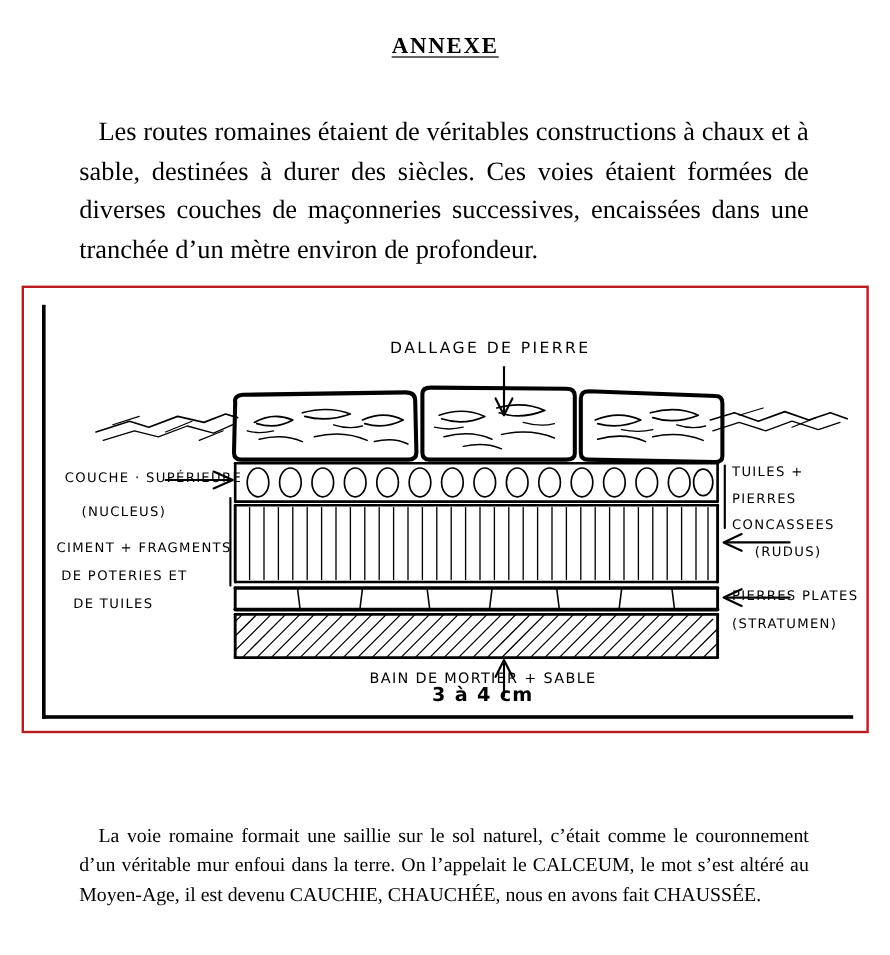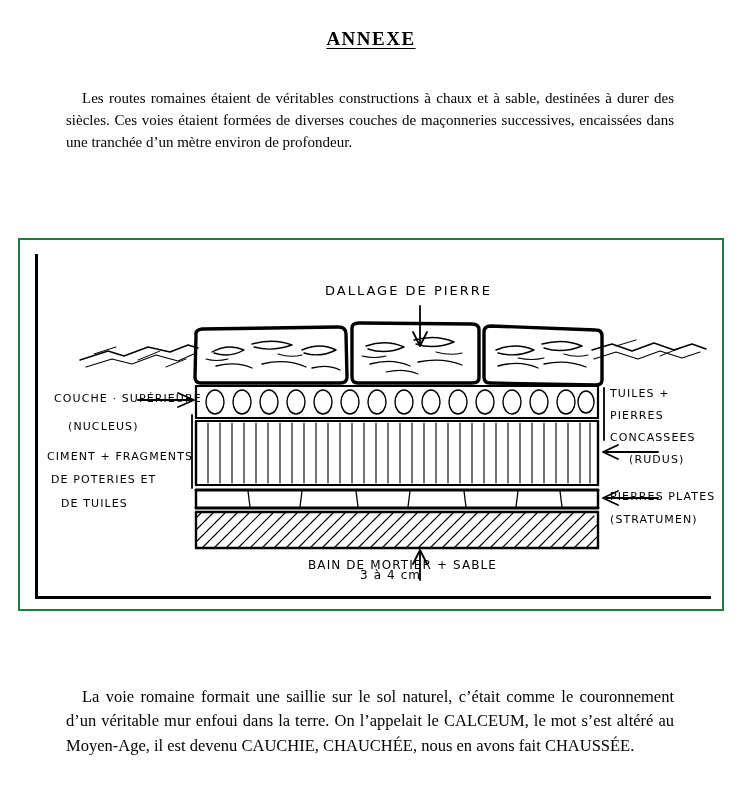--- a/index.html
+++ b/index.html
@@ -36,35 +36,35 @@
     text-decoration: underline;
     text-underline-offset: 3px;
   }
 
   
   .intro {
     position: absolute;
     top: 72px;
     left: 66px;
     width: 608px;
-    font-size: 15px;
+    font-size: 22px;
     line-height: 1.48;
     text-align: justify;
     text-indent: 16px;
   }
 
   
   .figure {
     position: absolute;
     top: 238px;
     left: 18px;
     width: 706px;
     height: 373px;
     box-sizing: border-box;
-    border: 2px solid #15803d;
+    border: 2px solid #b91c1c;
     background: #fff;
   }
   .figure-inner {
     position: absolute;
     top: 14px;
     left: 15px;
     width: 676px;
     height: 345px;
     box-sizing: border-box;
     border-left: 3px solid #000;
@@ -303,18 +303,18 @@
     <div class="hand" style="top:256px; left:41px;">DE TUILES</div>
 
     <div class="hand" style="top:146px; left:590px;">TUILES +</div>
     <div class="hand" style="top:168px; left:590px;">PIERRES</div>
     <div class="hand" style="top:190px; left:590px;">CONCASSEES</div>
     <div class="hand" style="top:212px; left:609px;">(RUDUS)</div>
     <div class="hand" style="top:249px; left:590px;">PIERRES PLATES</div>
     <div class="hand" style="top:272px; left:590px;">(STRATUMEN)</div>
 
     <div class="hand" style="top:317px; left:288px; font-size:12px;">BAIN DE MORTIER + SABLE</div>
-    <div class="hand" style="top:327px; left:340px; font-size:12px;">3 à 4 cm</div>
+    <div class="hand" style="top:327px; left:340px; font-size:16px;font-weight:bold;">3 à 4 cm</div>
   </div>
 
   <p class="closing">La voie romaine formait une saillie sur le sol naturel, c’était comme le couronnement d’un véritable mur enfoui dans la terre. On l’appelait le CALCEUM, le mot s’est altéré au Moyen-Age, il est devenu CAUCHIE, CHAUCHÉE, nous en avons fait CHAUSSÉE.</p>
 
 </div>
 
 </body></html>

